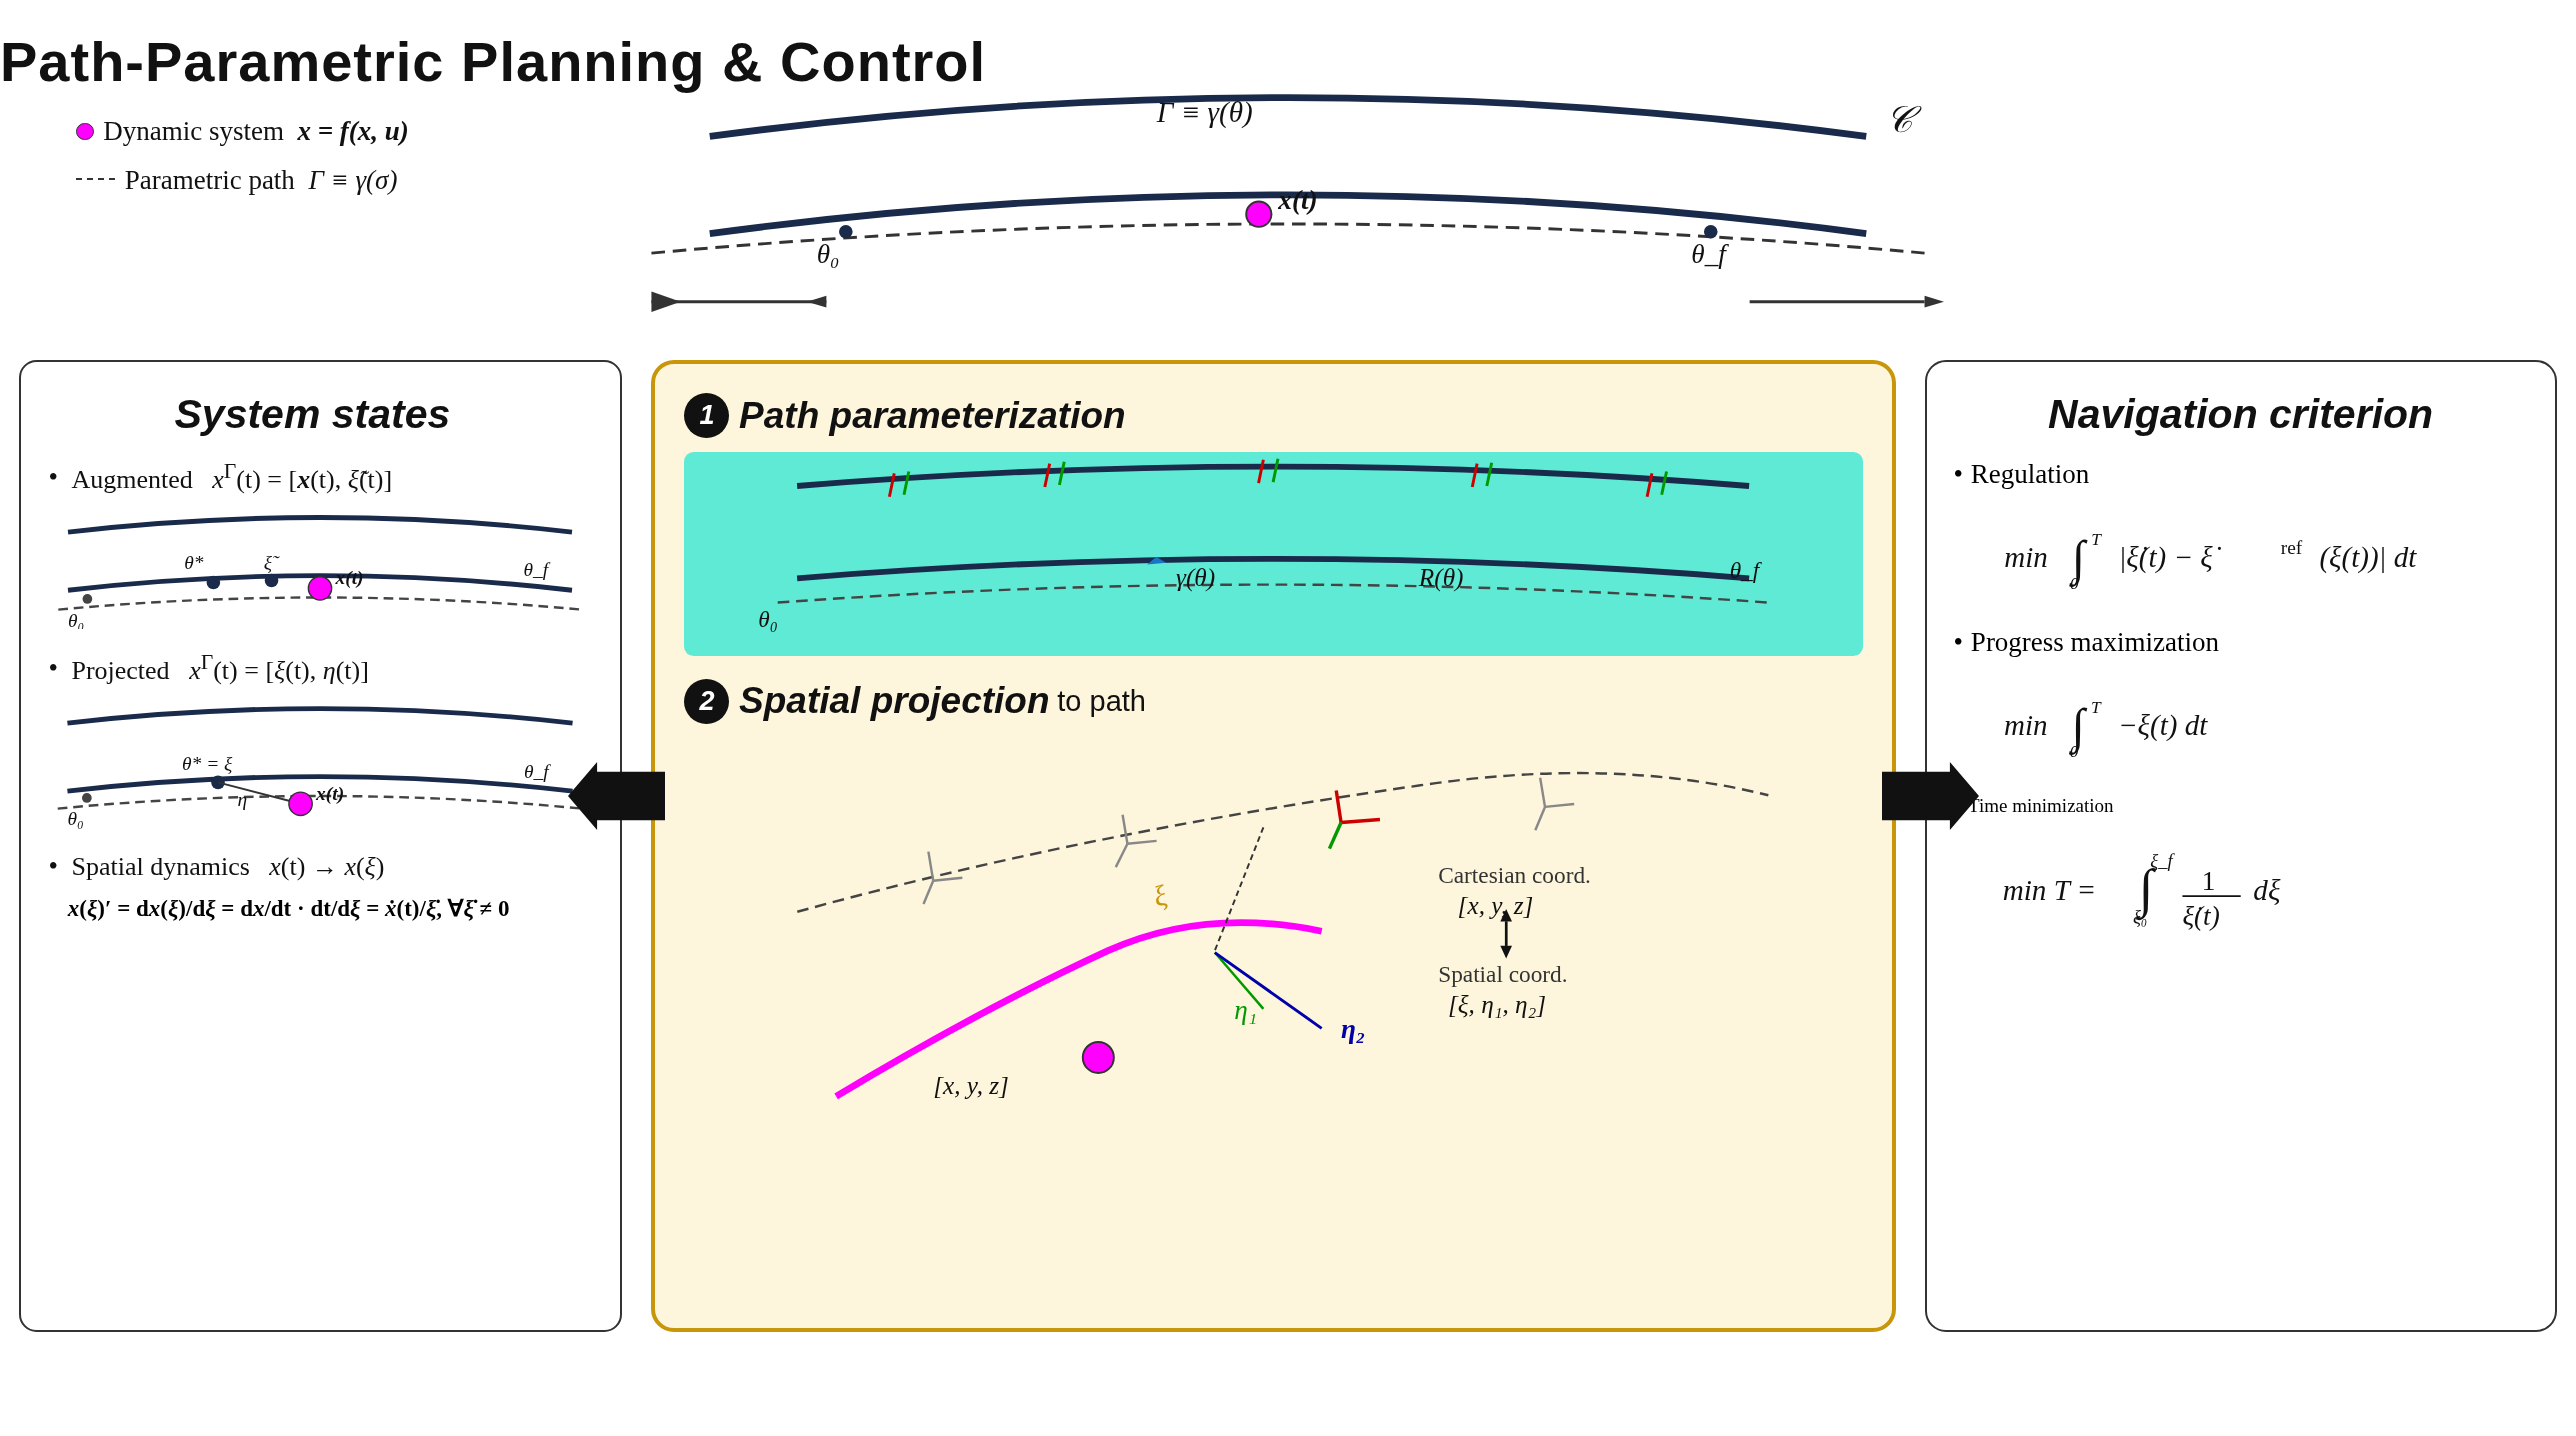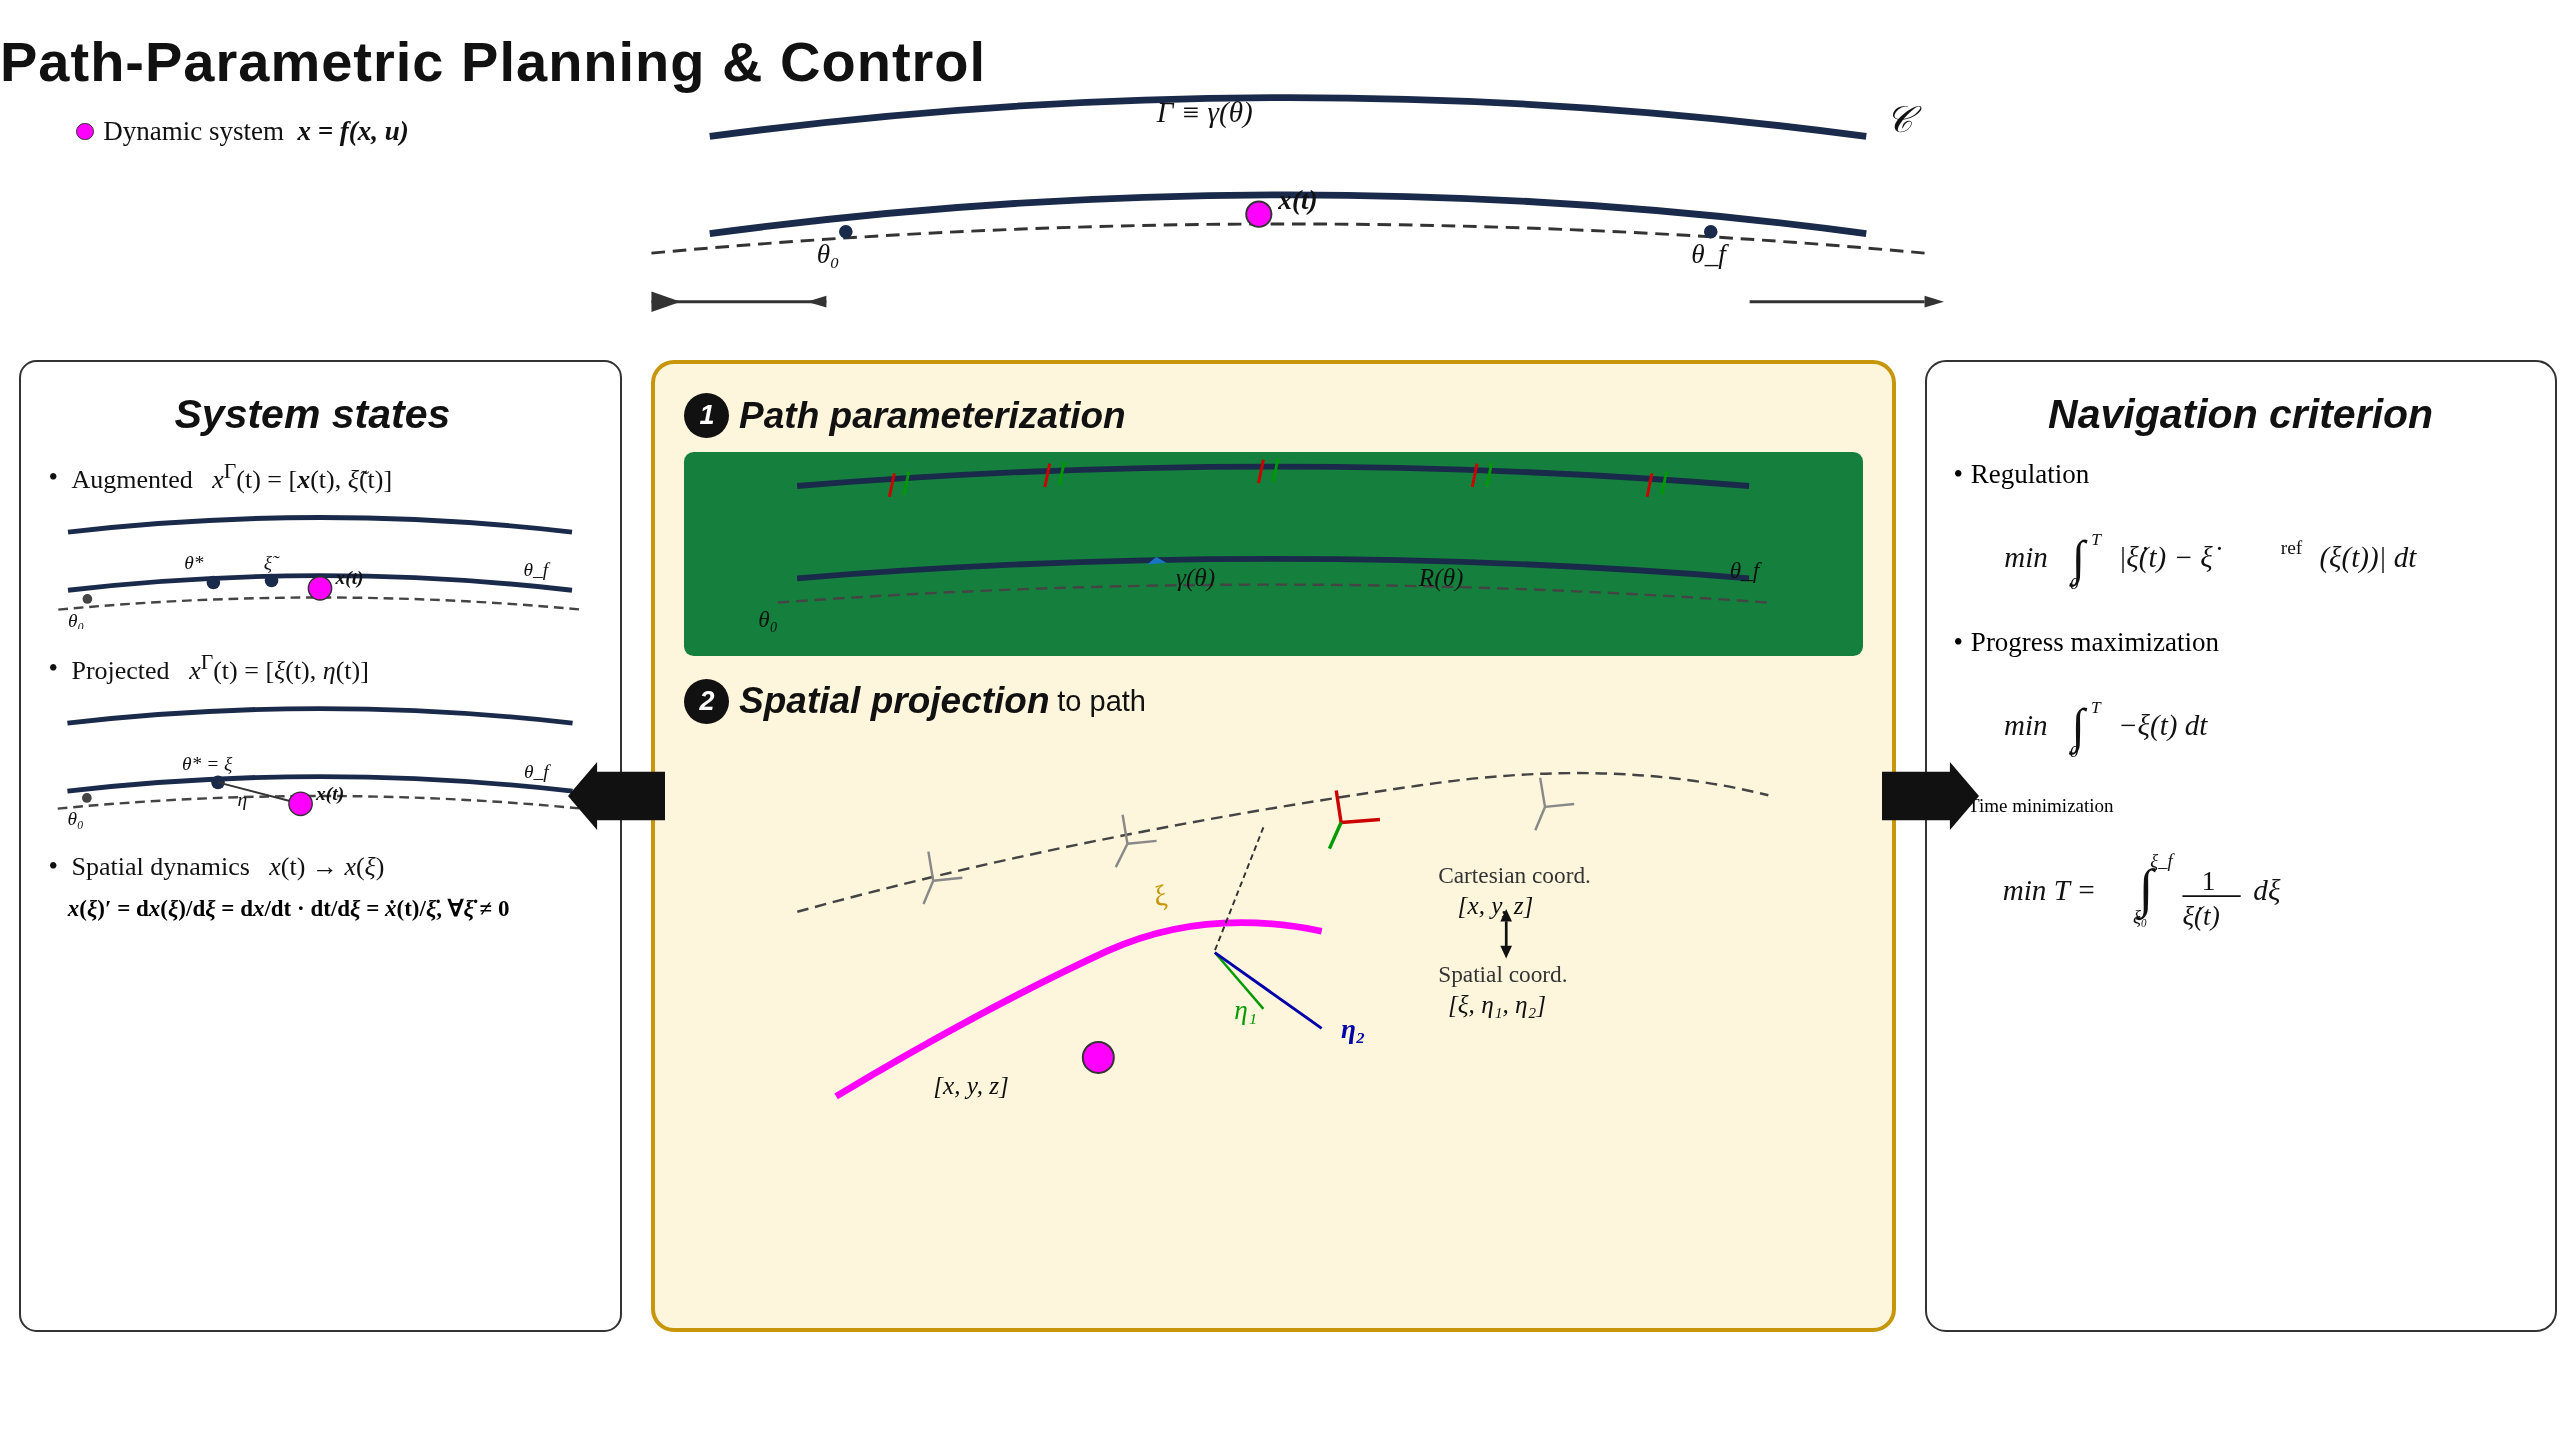--- a/index.html
+++ b/index.html
@@ -141,21 +141,21 @@
       font-size: 37px;
       font-weight: 900;
       font-style: italic;
       color: #111;
       margin-bottom: 13.6px;
       font-family: Arial, sans-serif;
     }
 
     
     .param-diagram {
-      background: #15803d;
+      background: #5eead4;
       border-radius: 9.7px;
       height: 204px;
       margin-bottom: 23px;
       position: relative;
       overflow: hidden;
     }
 
     
     .spatial-diagram {
       background: #fdf6dc;
@@ -189,20 +189,24 @@
   </style>
 </head>
 <body>
 
 <div class="page-title">Path-Parametric Planning &amp; Control</div>
 
 <div class="legend">
   <div class="legend-item">
     <div class="dot-magenta"></div>
     <span>Dynamic system &nbsp;<strong><em>x = f(x, u)</em></strong></span>
+  </div>
+  <div class="legend-item">
+    <div class="line-dashed"></div>
+    <span>Parametric path &nbsp;<em>Γ ≡ γ(σ)</em></span>
   </div>
 </div>
 
 <svg class="top-diagram" viewBox="0 0 1350 260" xmlns="http://www.w3.org/2000/svg" style="position:absolute;top:78px;left:632px;width:1312px;height:253px;">
 
   <path d="M 80 60 Q 675 -20 1270 60" stroke="#1a2a4a" stroke-width="7" fill="none"></path>
 
   <path d="M 80 160 Q 675 80 1270 160" stroke="#1a2a4a" stroke-width="7" fill="none"></path>
 
   <path d="M 20 180 Q 675 120 1330 180" stroke="#333" stroke-width="3" fill="none" stroke-dasharray="14,8"></path>

